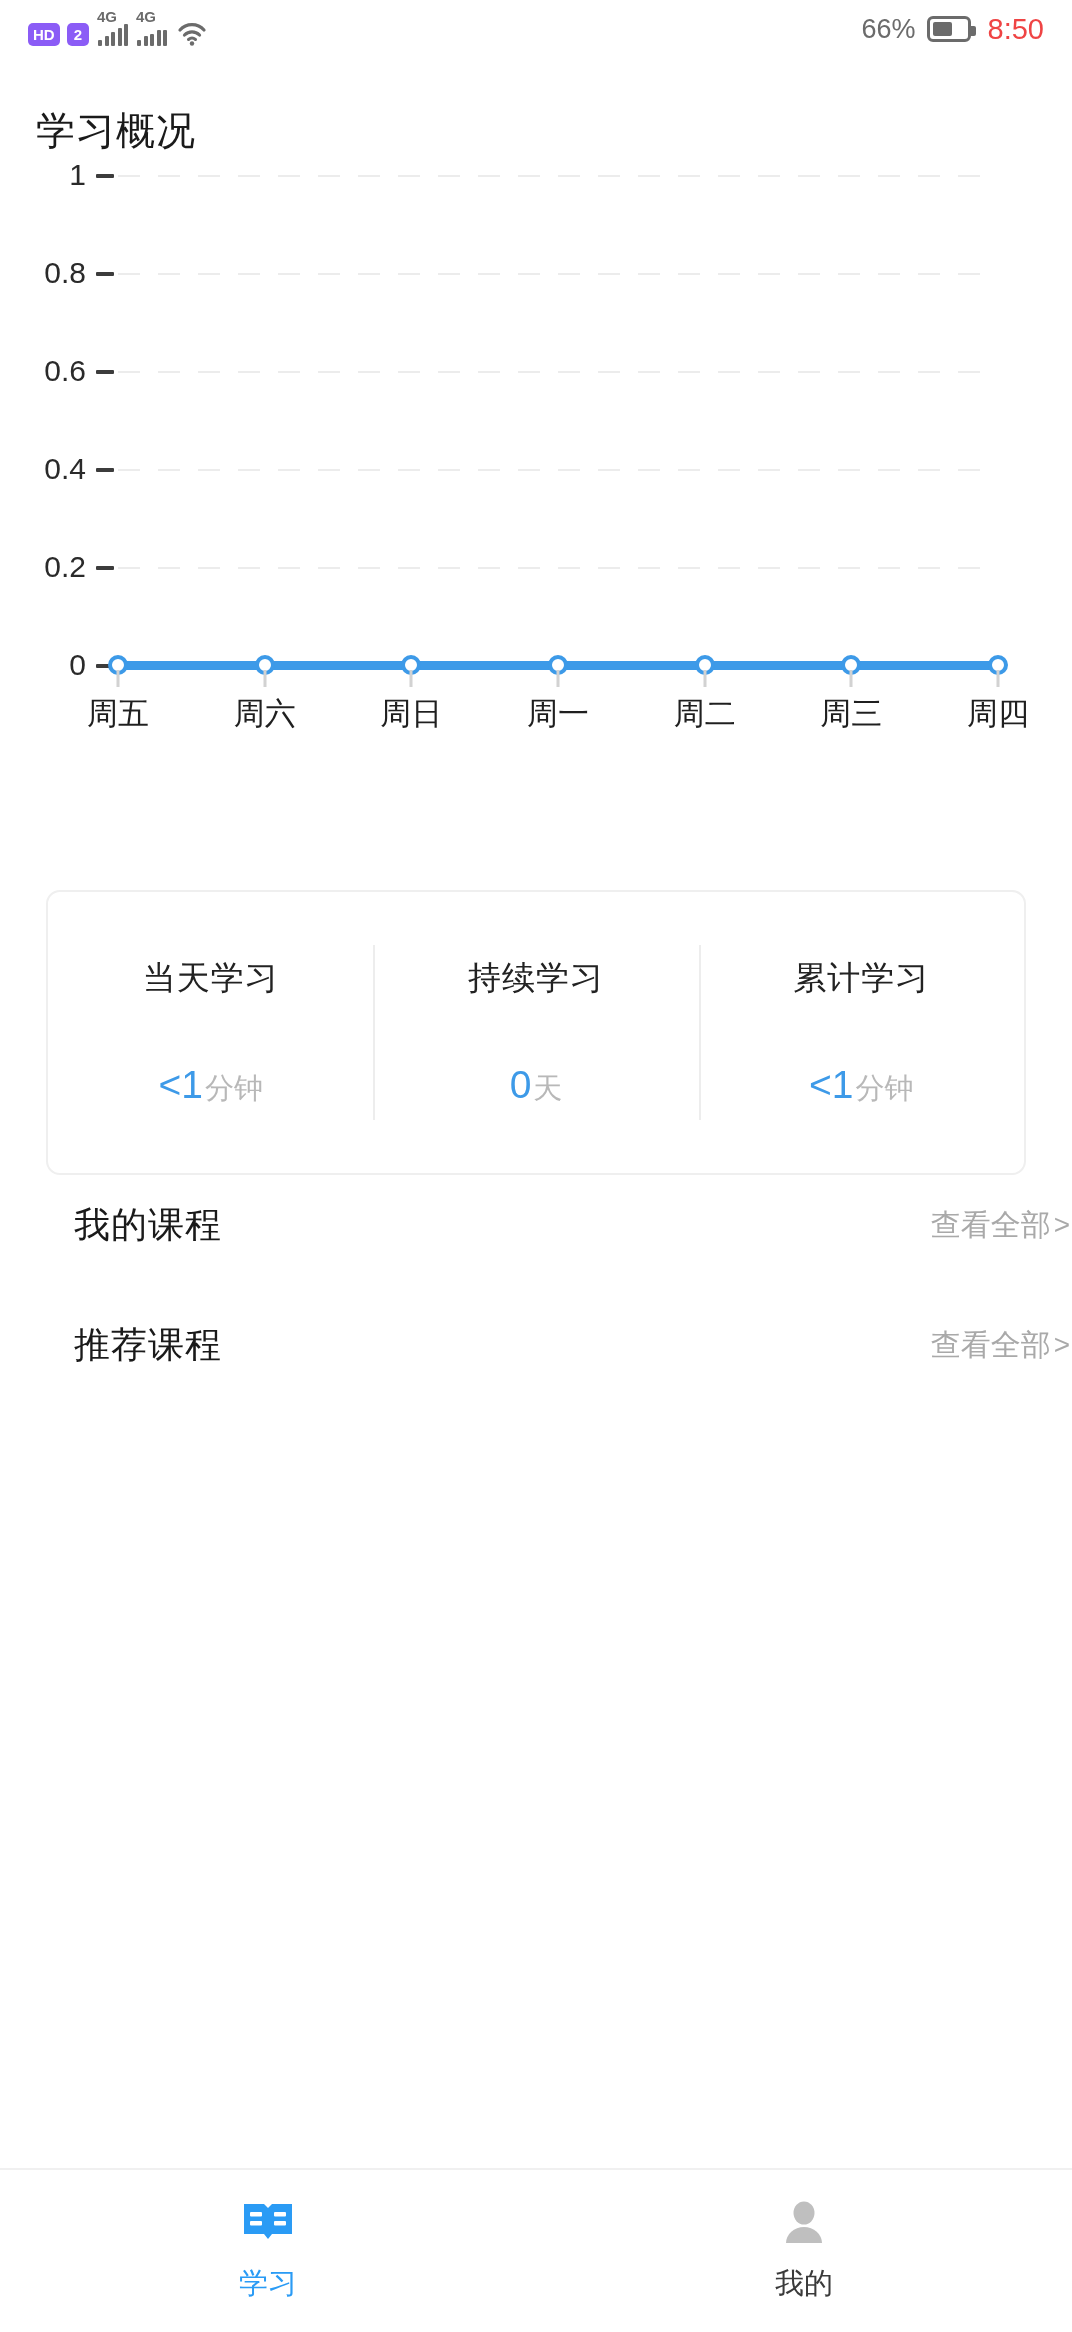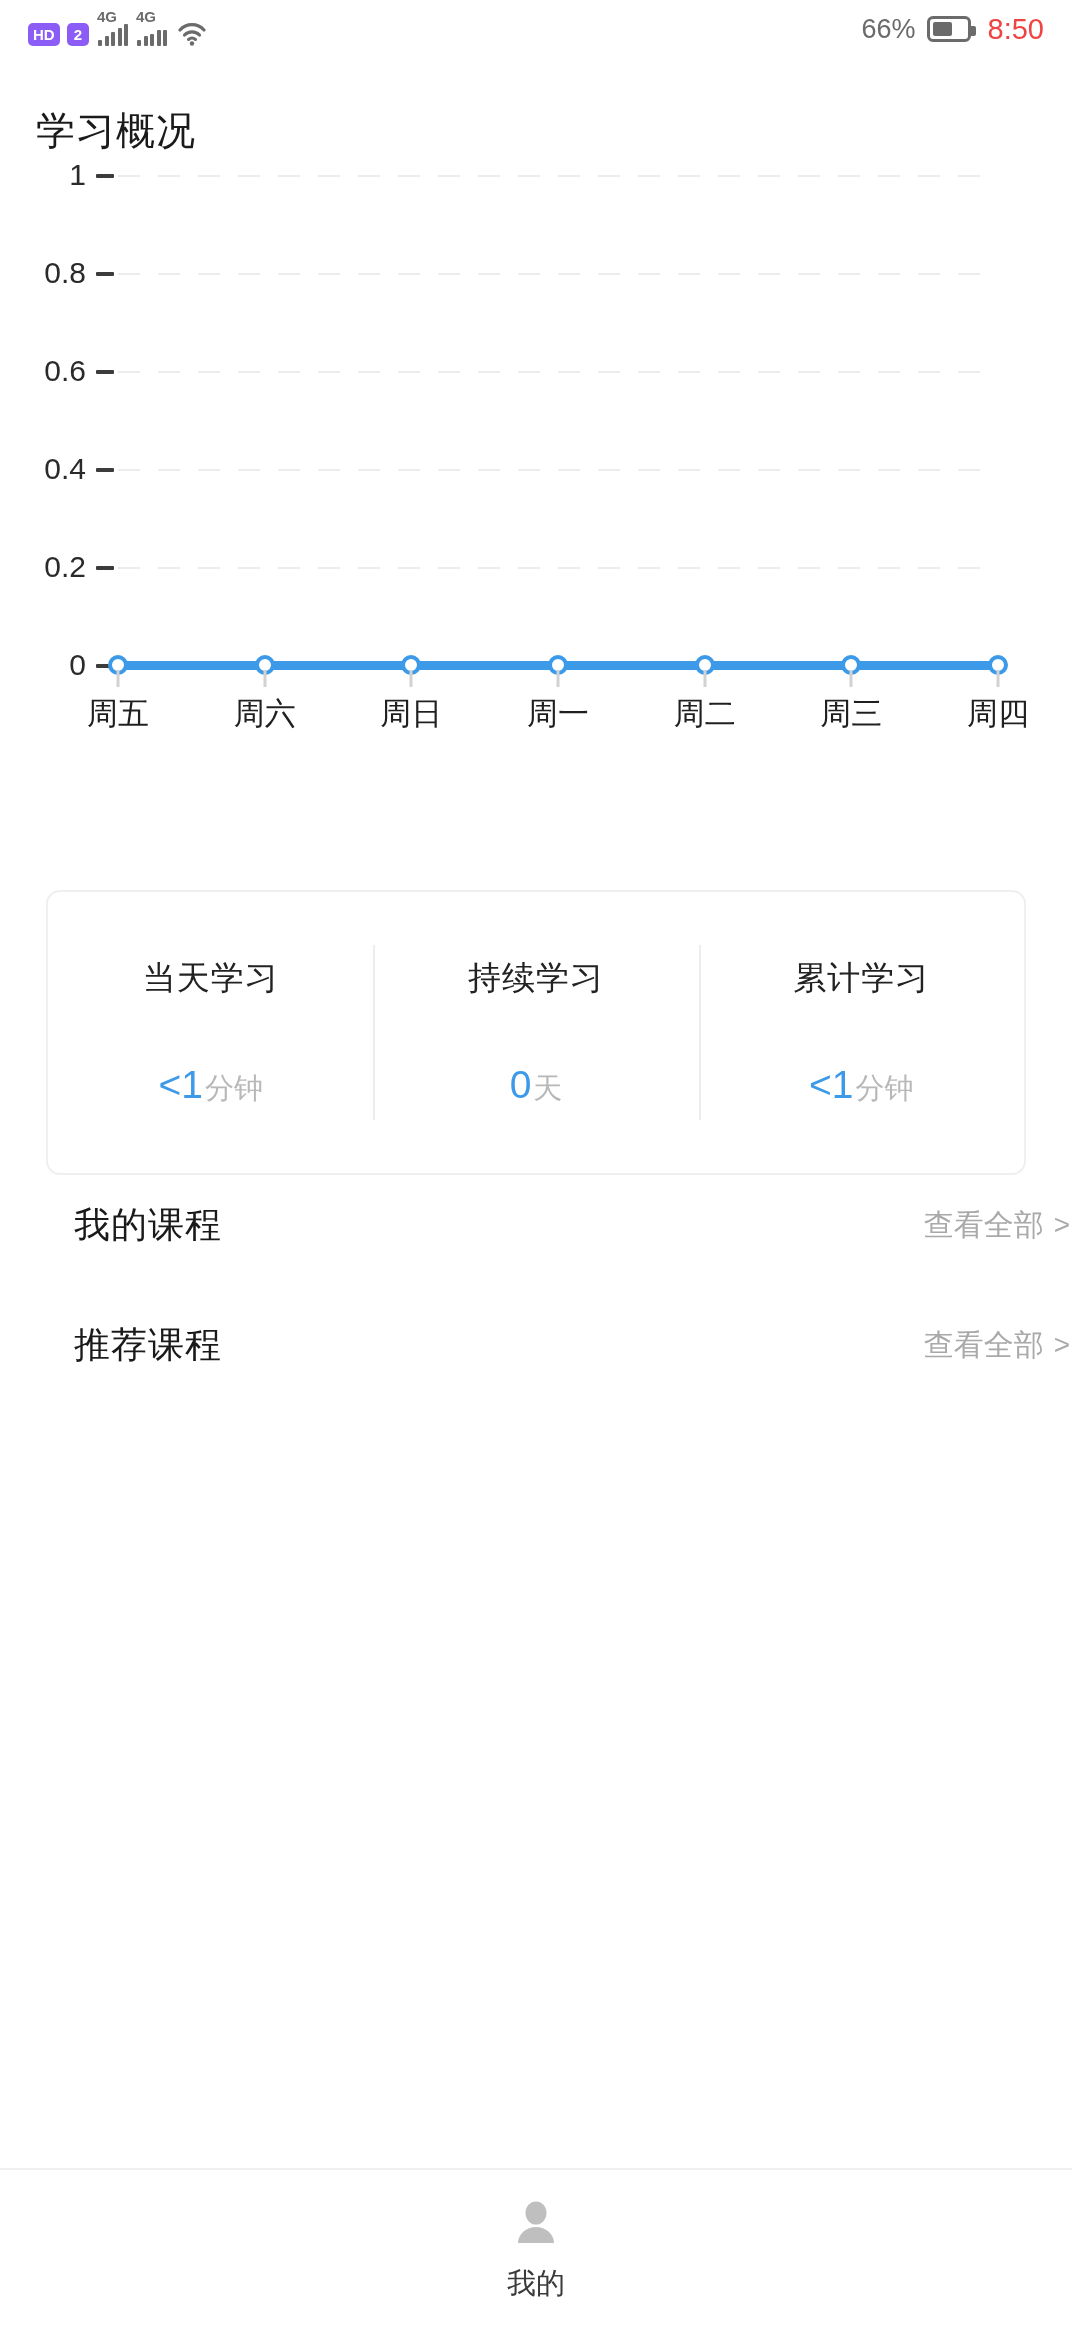--- a/index.html
+++ b/index.html
@@ -113,21 +113,21 @@
   .stat-value .unit { font-size:29px; color:#b8b8b8; margin-left:2px; }
 
   
   .row {
     position:absolute; left:0; width:1072px; height:60px;
     display:flex; align-items:center; justify-content:space-between;
     padding:0 38px;
     margin-left:36px;
   }
   .row-title { font-size:36px; color:#1a1a1a; letter-spacing:1px; }
-  .row-more { font-size:30px; color:#a9a9a9; display:flex; align-items:center; gap:10px; }
+  .row-more { font-size:30px; color:#a9a9a9; display:flex; align-items:center; gap:3px; }
   .row-more .chev { font-size:28px; color:#a9a9a9; line-height:1; }
 
   
   .tabbar {
     position:absolute; left:0; bottom:0; width:1072px; height:164px;
     border-top:2px solid #f0f0f0; background:#fff;
     display:flex; align-items:center;
   }
   .tab {
     flex:1; display:flex; flex-direction:column; align-items:center; gap:14px;
@@ -264,20 +264,32 @@
 
   <div class="row" style="top:1315px;text-align:center;">
     <span class="row-title">推荐课程</span>
     <span class="row-more">
       <span>查看全部</span>
       <span class="chev">&gt;</span>
     </span>
   </div>
 
   <div class="tabbar">
+    <div class="tab active">
+      <span class="tab-icon">
+        <svg width="52" height="46" viewBox="0 0 52 46">
+          <path d="M2 3 h20 l4 4 l4 -4 h20 v30 h-20 l-4 5 l-4 -5 h-20 z" fill="#2a9bf5"></path>
+          <rect x="8" y="11" width="12" height="4.5" rx="1" fill="#ffffff"></rect>
+          <rect x="8" y="20" width="12" height="4.5" rx="1" fill="#ffffff"></rect>
+          <rect x="32" y="11" width="12" height="4.5" rx="1" fill="#ffffff"></rect>
+          <rect x="32" y="20" width="12" height="4.5" rx="1" fill="#ffffff"></rect>
+        </svg>
+      </span>
+      <span class="tab-label">学习</span>
+    </div>
     <div class="tab inactive">
       <span class="tab-icon">
         <svg width="52" height="46" viewBox="0 0 52 46">
           <ellipse cx="26" cy="12" rx="10.5" ry="11.5" fill="#bfbfbf"></ellipse>
           <path d="M8 42 a18 16 0 0 1 36 0 z" fill="#bfbfbf"></path>
         </svg>
       </span>
       <span class="tab-label">我的</span>
     </div>
   </div>

